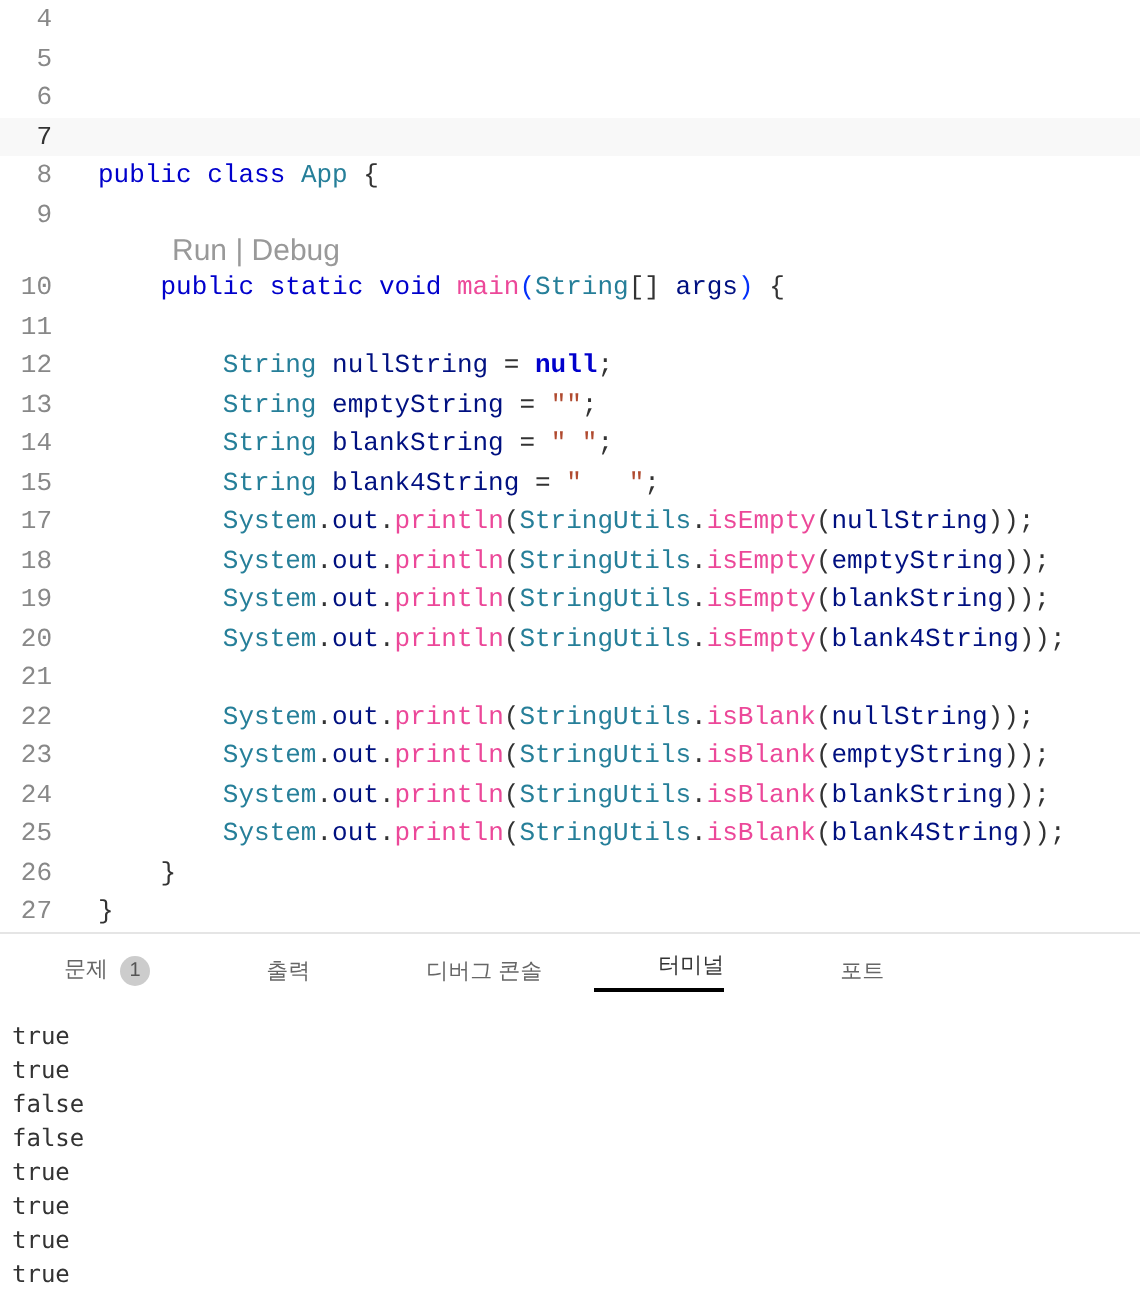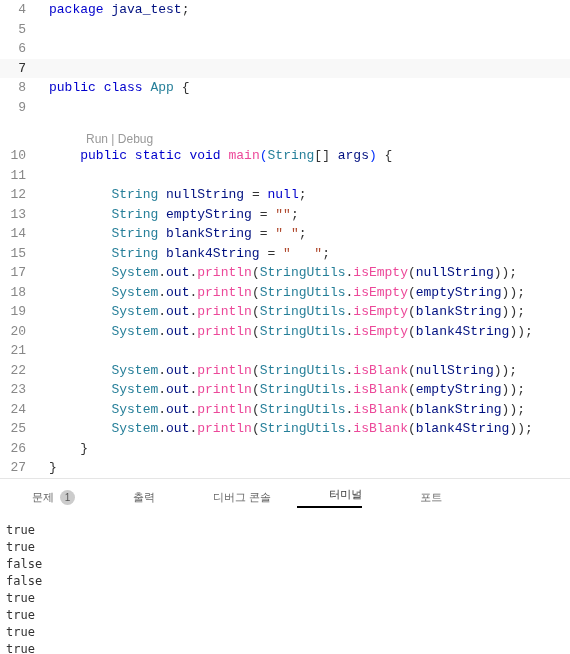--- a/index.html
+++ b/index.html
@@ -21,38 +21,37 @@
     padding-right: 14px;
     user-select: none;
     flex-shrink: 0;
   }
   .hl-gutter { background: #fffbe6; width: 6px; flex-shrink: 0; }
   .no-hl { width: 6px; flex-shrink: 0; }
   .code { padding-left: 3px; }
   .codelens {
     display: flex;
     height: 17px;
-    align-items: flex-end;
+    align-items: flex-start;
     font-family: -apple-system, 'Segoe UI', sans-serif;
-    font-size: 12px;
+    font-size: 15px;
     color: #999;
-    margin-top: 12px;
   }
   .codelens .gutter { width: 40px; }
   .codelens .lens-text { padding-left: 40px; }
   .kw { color: #0000cc; }
   .cls { color: #267f99; }
   .var { color: #001080; }
   .mth { color: #ec4899; }
   .str { color: #b04a2f; }
   .op { color: #333; }
   .pun { color: #333; }
   .brace { color: #333; }
   .args-brace { color: #0431fa; }
-  .null-kw { color: #0000cc; }
+  .null-kw { color: #0000cc; font-weight: bold; }
   .panel-tabs {
     display: flex;
     gap: 26px;
     padding: 8px 0 6px 0;
     border-top: 1px solid #e5e5e5;
     font-family: 'Malgun Gothic', -apple-system, sans-serif;
     font-size: 11px;
     color: #666;
     align-items: center;
   }
@@ -85,21 +84,20 @@
   .active-gutter { color: #333; }
 </style>
 </head>
 <body>
 
 <div class="editor">
 
   <div class="line">
     <span class="gutter">4</span>
     <span class="no-hl"></span>
-    <span class="code"><span class="kw">package</span> <span class="var">java_test</span><span class="pun">;</span></span>
   </div>
 
   <div class="line">
     <span class="gutter">5</span>
     <span class="no-hl"></span>
     <span class="code"></span>
   </div>
 
   <div class="line">
     <span class="gutter">6</span>

